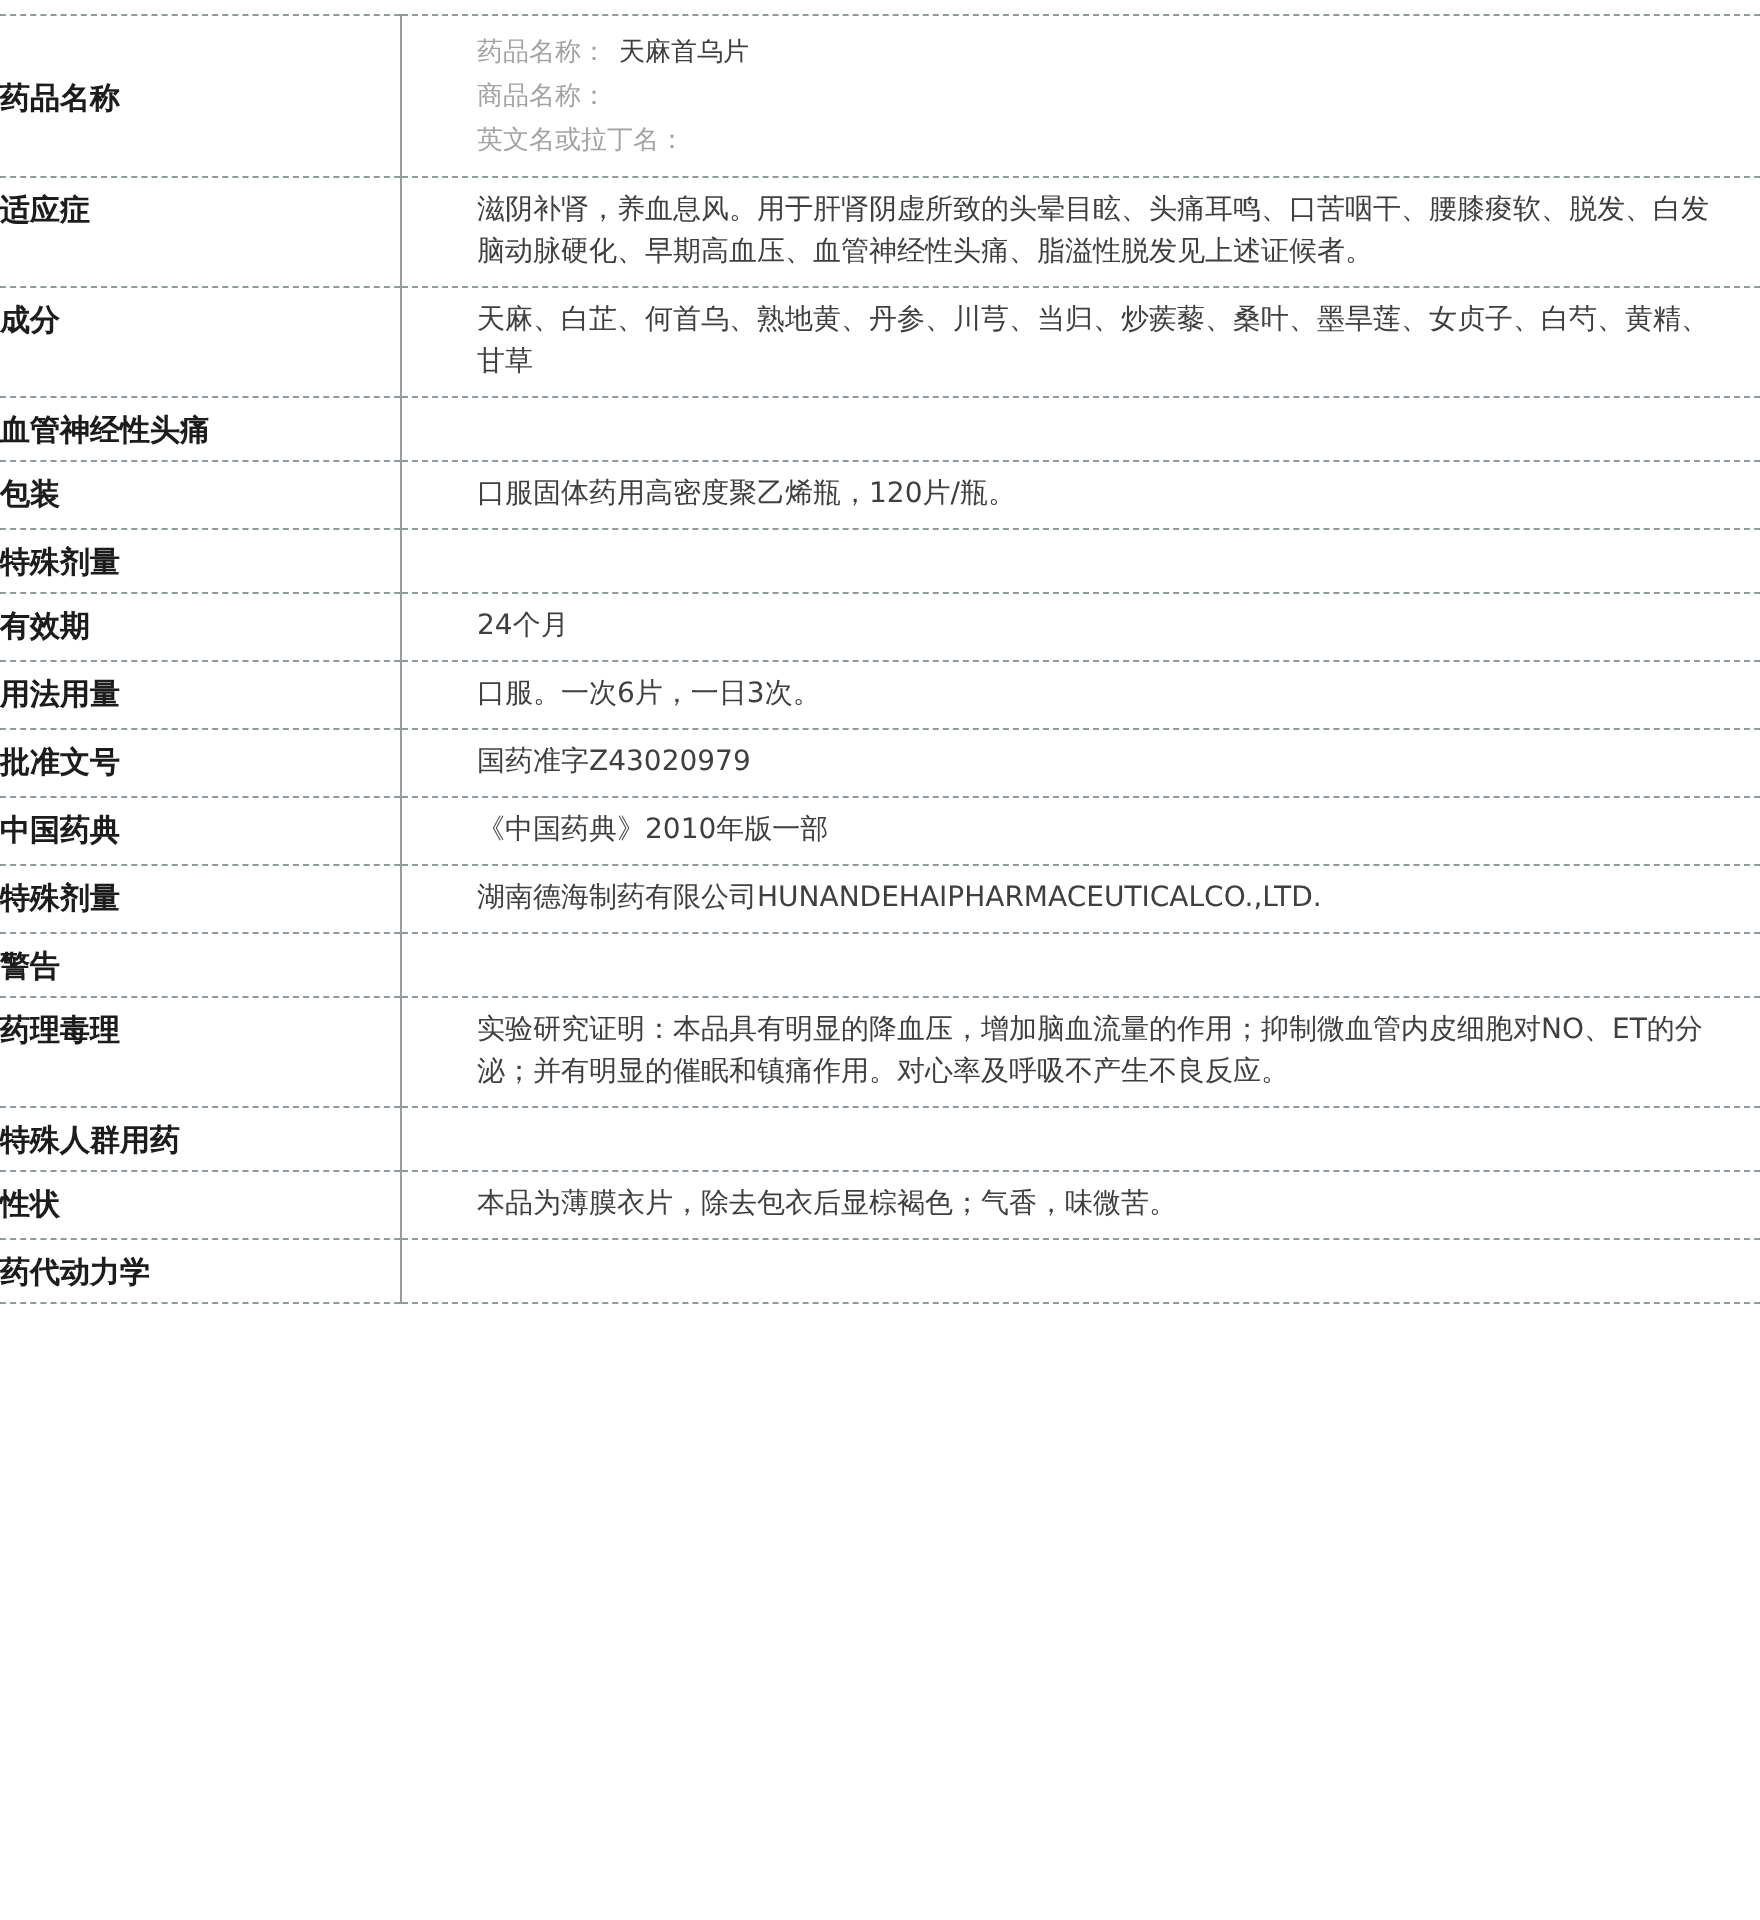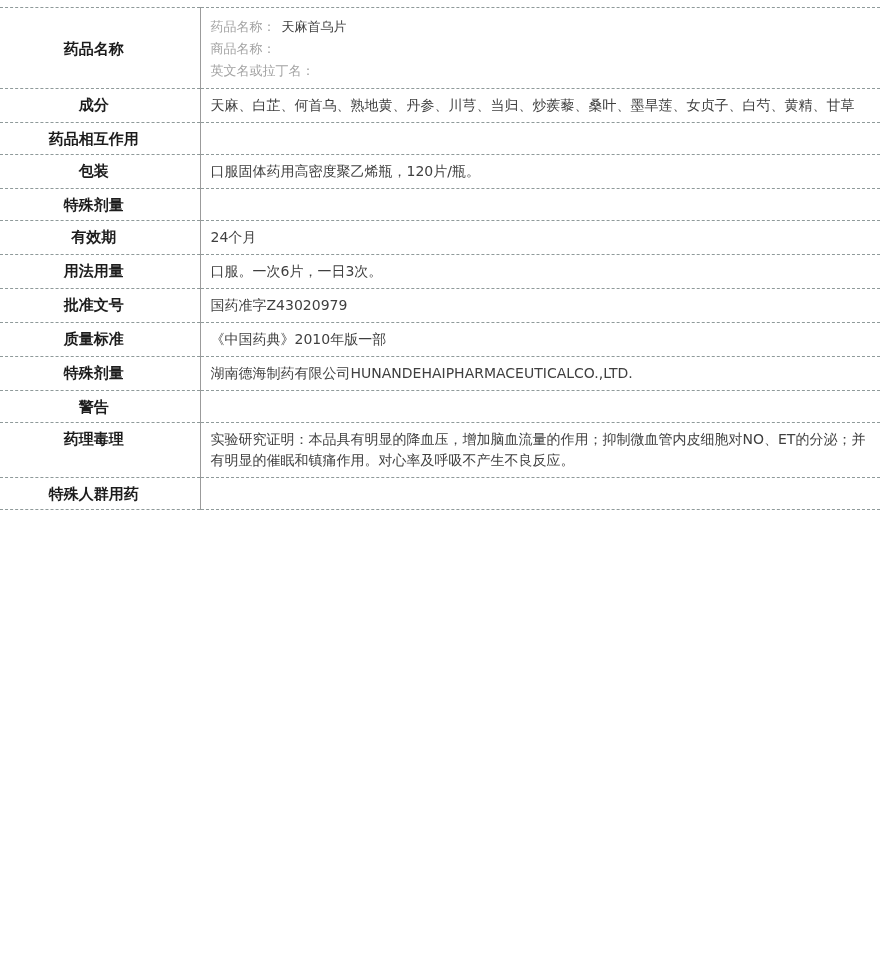--- a/index.html
+++ b/index.html
@@ -18,35 +18,35 @@
   }
   .drug-table { border-top: 1px dashed #8f9a9a; border-bottom: 1px dashed #8f9a9a; }
   .drug-table tr + tr > th,
   .drug-table tr + tr > td {
     border-top: 1px dashed #8f9a9a;
   }
   th.lbl {
     width: 200px;
     box-sizing: border-box;
     vertical-align: top;
-    text-align: center;
+    text-align: left;
     padding: 7px 12px 6px 0;
     font-size: 15px;
     line-height: 18px;
     font-weight: bold;
     color: #1c1c1c;
     border-right: 1px solid #9b9b9b;
     height: 17px; 
   }
   th.lbl.mid {
     vertical-align: middle;
   }
   td.cnt {
     vertical-align: top;
-    padding: 6px 12px 6px 10px;
+    padding: 6px 12px 6px 38px;
     font-size: 14px;
     line-height: 21px;
     color: #3f3f3f;
     white-space: pre-line;
     word-break: break-word;
   }
   td.cnt.name-cell { white-space: normal; padding-top: 8px; }
   .nline {
     font-size: 13px;
     line-height: 22px;
@@ -62,28 +62,32 @@
 
     <tr>
       <th class="lbl mid">药品名称</th>
       <td class="cnt name-cell">
         <div class="nline"><span class="grey">药品名称：</span><span class="dark">天麻首乌片</span></div>
         <div class="nline grey">商品名称：</div>
         <div class="nline grey">英文名或拉丁名：</div>
       </td>
     </tr>
 
+    <tr>
+      <th class="lbl">适应症</th>
+      <td class="cnt">滋阴补肾，养血息风。用于肝肾阴虚所致的头晕目眩、头痛耳鸣、口苦咽干、腰膝痠软、脱发、白发脑动脉硬化、早期高血压、血管神经性头痛、脂溢性脱发见上述证候者。</td>
+    </tr>
 
     <tr>
       <th class="lbl">成分</th>
       <td class="cnt">天麻、白芷、何首乌、熟地黄、丹参、川芎、当归、炒蒺藜、桑叶、墨旱莲、女贞子、白芍、黄精、甘草</td>
     </tr>
 
     <tr>
-      <th class="lbl">药品相互作用</th>
+      <th class="lbl">血管神经性头痛</th>
       <td class="cnt"></td>
     </tr>
 
     <tr>
       <th class="lbl">包装</th>
       <td class="cnt">口服固体药用高密度聚乙烯瓶，120片/瓶。</td>
     </tr>
 
     <tr>
       <th class="lbl">特殊剂量</th>
@@ -100,21 +104,21 @@
       <td class="cnt">口服。一次6片，一日3次。</td>
     </tr>
 
 
     <tr>
       <th class="lbl">批准文号</th>
       <td class="cnt">国药准字Z43020979</td>
     </tr>
 
     <tr>
-      <th class="lbl">质量标准</th>
+      <th class="lbl">中国药典</th>
       <td class="cnt">《中国药典》2010年版一部</td>
     </tr>
 
     <tr>
       <th class="lbl">特殊剂量</th>
       <td class="cnt">湖南德海制药有限公司HUNANDEHAIPHARMACEUTICALCO.,LTD.</td>
     </tr>
 
     <tr>
       <th class="lbl">警告</th>
@@ -126,17 +130,25 @@
       <td class="cnt">实验研究证明：本品具有明显的降血压，增加脑血流量的作用；抑制微血管内皮细胞对NO、ET的分泌；并有明显的催眠和镇痛作用。对心率及呼吸不产生不良反应。</td>
     </tr>
 
 
     <tr>
       <th class="lbl">特殊人群用药</th>
       <td class="cnt"></td>
     </tr>
 
 
+    <tr>
+      <th class="lbl">性状</th>
+      <td class="cnt">本品为薄膜衣片，除去包衣后显棕褐色；气香，味微苦。</td>
+    </tr>
 
+    <tr>
+      <th class="lbl">药代动力学</th>
+      <td class="cnt"></td>
+    </tr>
 
 
   </tbody>
 </table>
 
 </body></html>

